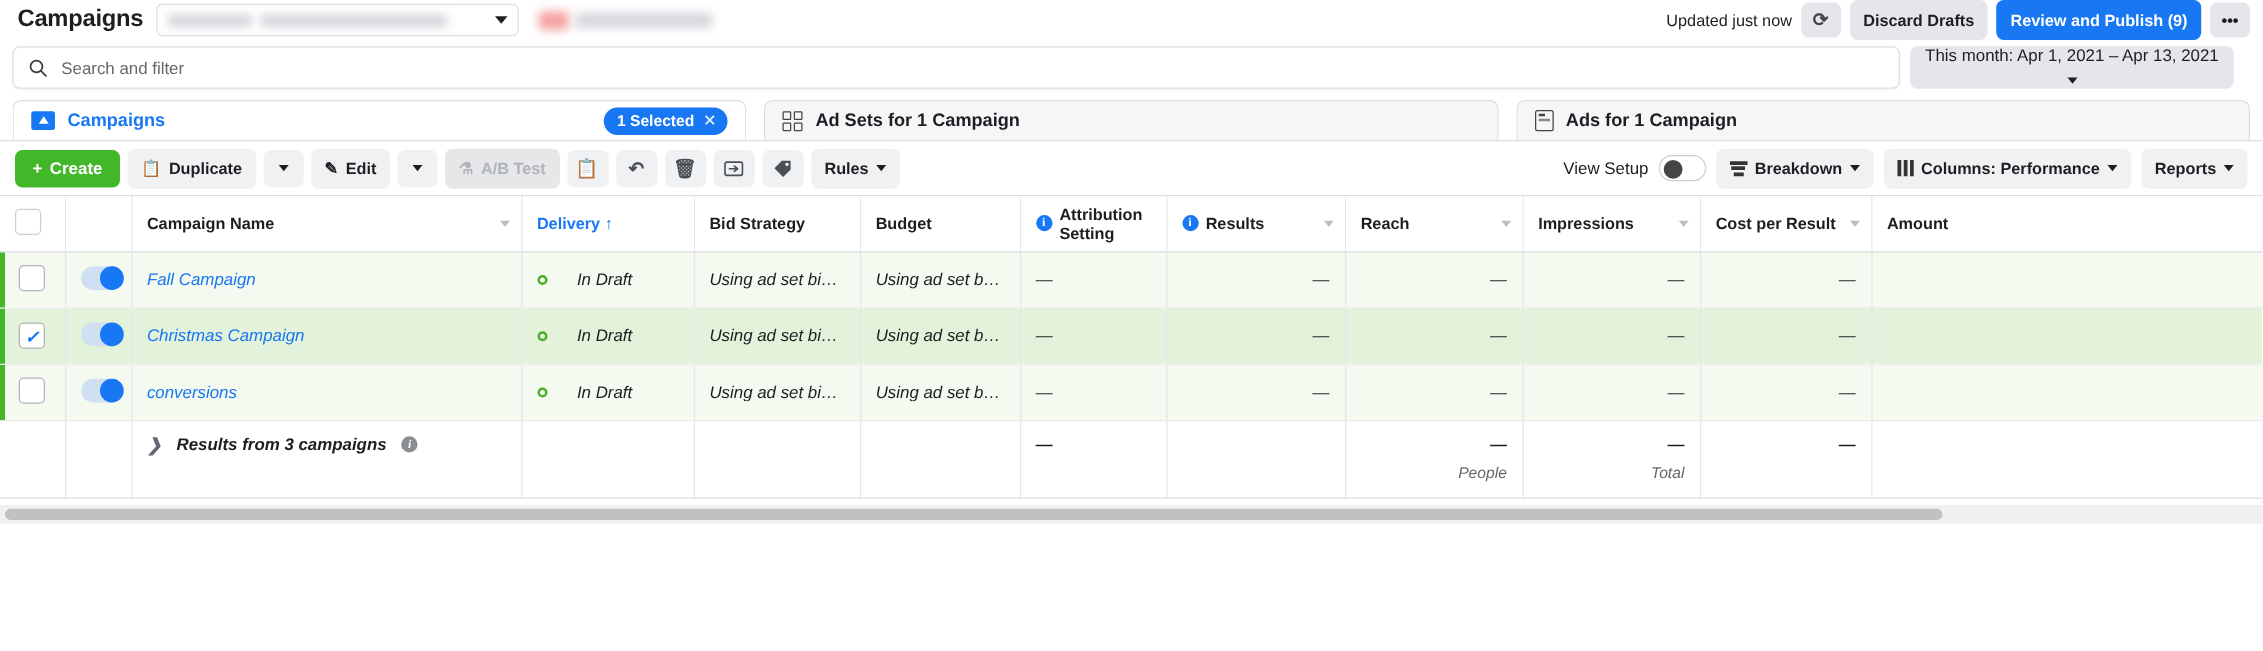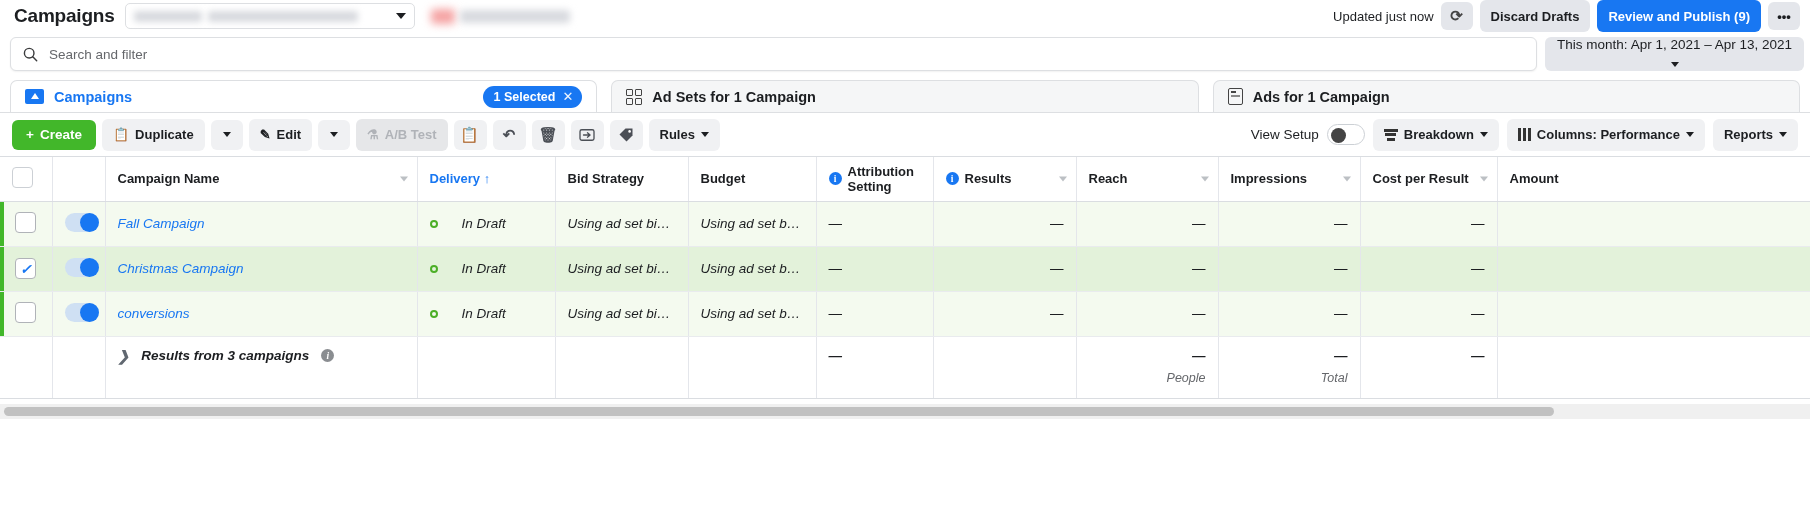--- a/index.html
+++ b/index.html
@@ -40,21 +40,21 @@
     background: #e4e6eb; border: none; border-radius: 6px;
     height: 28px; display: inline-flex; align-items: center; justify-content: center;
     gap: 6px; padding: 16px 11px; font-size: 13px; font-weight: bold; color: #1c1e21;
     font-family: "Liberation Sans", sans-serif; cursor: pointer; white-space: nowrap;
   }
   .btn.icon-only { width: 32px; padding: 0; }
   .btn.primary { background: #1877f2; color: #fff; }
   .refresh-glyph { font-size: 15px; color: #444; }
 
   
-  .searchrow { height: 44px; display: flex; align-items: center; gap: 8px; padding: 0 6px 0 10px; }
+  .searchrow { height: 44px; display: flex; align-items: center; gap: 8px; padding: 0 23px 0 10px; }
   .search-field {
     flex: 1; height: 34px; background: #fff; border: 1px solid #dddfe2; border-radius: 6px;
     display: flex; align-items: center; gap: 9px; padding: 0 12px;
     box-shadow: 0 1px 2px rgba(0,0,0,.06);
   }
   .search-field input {
     border: none; outline: none; background: transparent; flex: 1;
     font-size: 13.5px; font-family: "Liberation Sans", sans-serif; color: #1c1e21;
   }
   .search-field input::placeholder { color: #65676b; }

